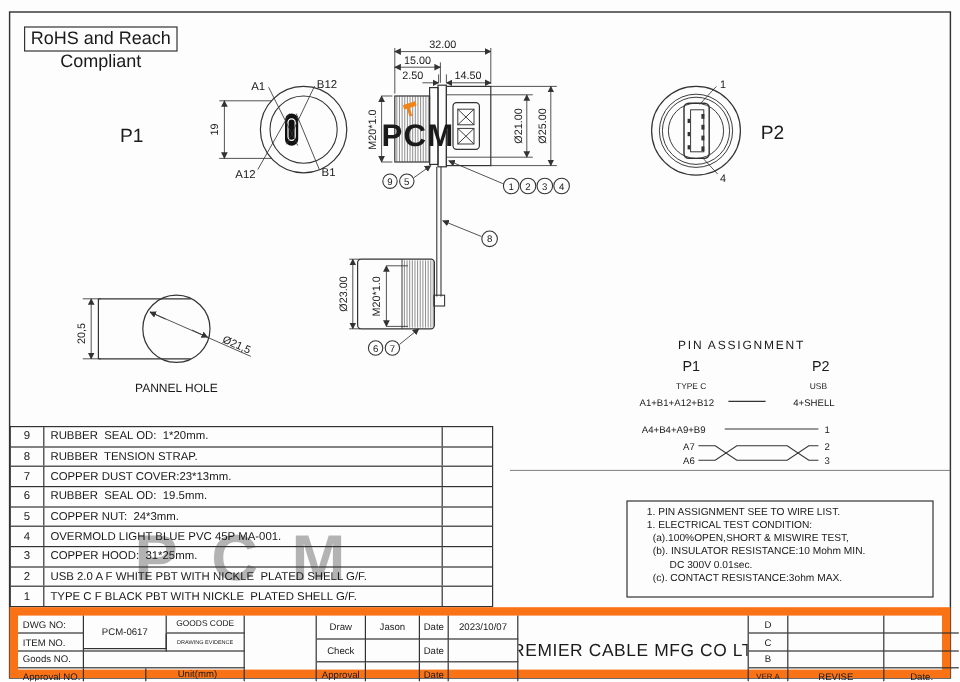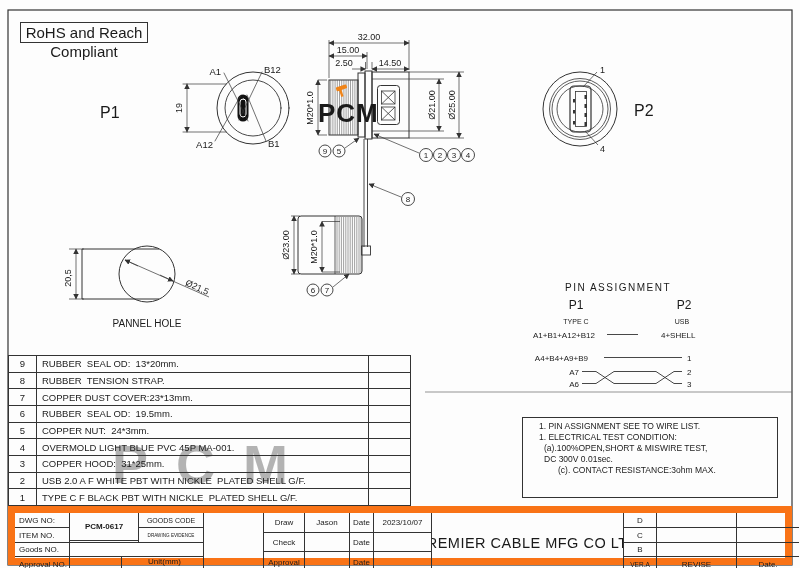--- a/index.html
+++ b/index.html
@@ -278,28 +278,29 @@
       <line x1="425" y1="392" x2="792" y2="392" stroke="#666" stroke-width="0.7"></line>
     </g>
   </svg>
 
   <div id="rohs" class="overlay">RoHS and Reach Compliant</div>
 
   <div id="notes" class="overlay">
     <div class="nline">1. PIN ASSIGNMENT SEE TO WIRE LIST.</div>
     <div class="nline">1. ELECTRICAL TEST CONDITION:</div>
     <div class="nline">(a).100%OPEN,SHORT &amp; MISWIRE TEST,</div>
+    <div class="nline">(b). INSULATOR RESISTANCE:10 Mohm MIN.</div>
     <div class="nline">DC 300V 0.01sec.</div>
     <div class="nline">(c). CONTACT RESISTANCE:3ohm MAX.</div>
   </div>
 
   <div id="parts" class="overlay">
     <div class="prow">
       <span class="pno">9</span>
-      <span class="pdesc">RUBBER  SEAL OD:  13*20mm.</span>
+      <span class="pdesc">RUBBER  SEAL OD:  1*20mm.</span>
       <span class="ppn"></span>
     </div>
     <div class="prow">
       <span class="pno">8</span>
       <span class="pdesc">RUBBER  TENSION STRAP.</span>
       <span class="ppn"></span>
     </div>
     <div class="prow">
       <span class="pno">7</span>
       <span class="pdesc">COPPER DUST COVER:23*13mm.</span>
@@ -337,21 +338,21 @@
     </div>
   </div>
 
   <div id="tblock" class="overlay">
 
     <div class="cell" style="left:0;top:0;width:55px;height:15px;">DWG NO:</div>
     <div class="cell" style="left:0;top:15px;width:55px;height:15px;">ITEM NO.</div>
     <div class="cell" style="left:0;top:30px;width:55px;height:14px;">Goods NO.</div>
     <div class="cell nob" style="left:0;top:44px;width:55px;height:15px;">Approval NO.</div>
 
-    <div class="cell center" style="left:55px;top:0;width:69px;height:28px;font-weight:bold;">PCM-0617</div>
+    <div class="cell center" style="left:55px;top:0;width:69px;height:28px;">PCM-0617</div>
     <div class="cell" style="left:55px;top:15px;width:69px;height:15px;"></div>
     <div class="cell" style="left:55px;top:30px;width:134px;height:14px;"></div>
     <div class="cell nob" style="left:55px;top:44px;width:52px;height:15px;"></div>
     <div class="cell nob" id="unit-cell" style="left:107px;top:44px;width:82px;height:15px;gap:3px;flex-direction:column;">
       <span>Unit(mm)</span>
       <svg width="34" height="13" viewBox="0 0 34 13">
         <circle cx="7" cy="6.5" r="5" fill="none" stroke="#333" stroke-width="0.8"></circle>
         <circle cx="7" cy="6.5" r="2.2" fill="none" stroke="#333" stroke-width="0.8"></circle>
         <line x1="0.5" y1="6.5" x2="13.5" y2="6.5" stroke="#333" stroke-width="0.6"></line>
         <line x1="7" y1="0.5" x2="7" y2="12.5" stroke="#333" stroke-width="0.6"></line>

